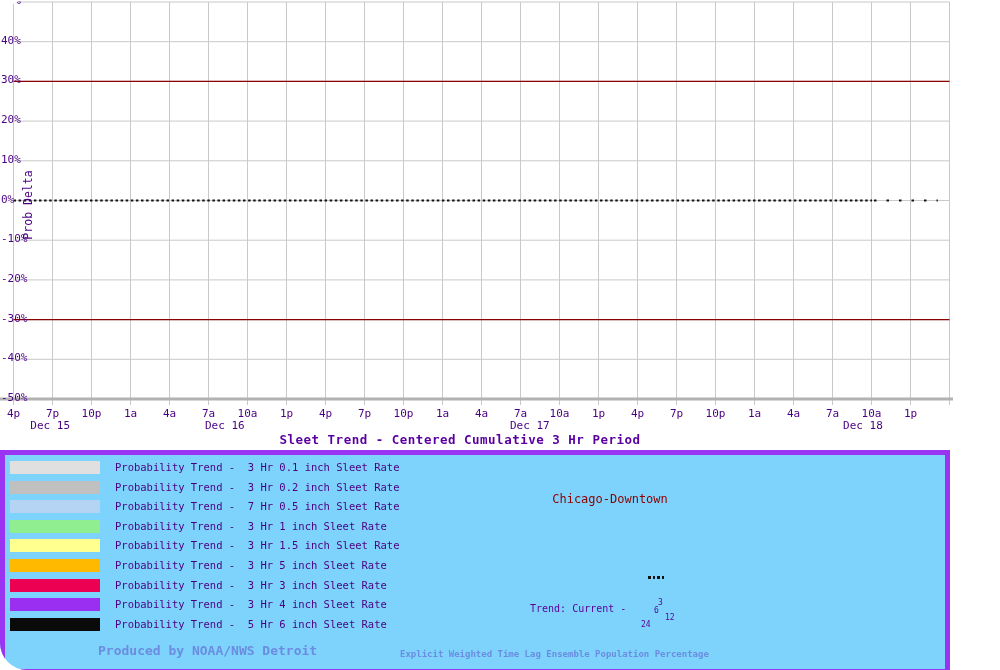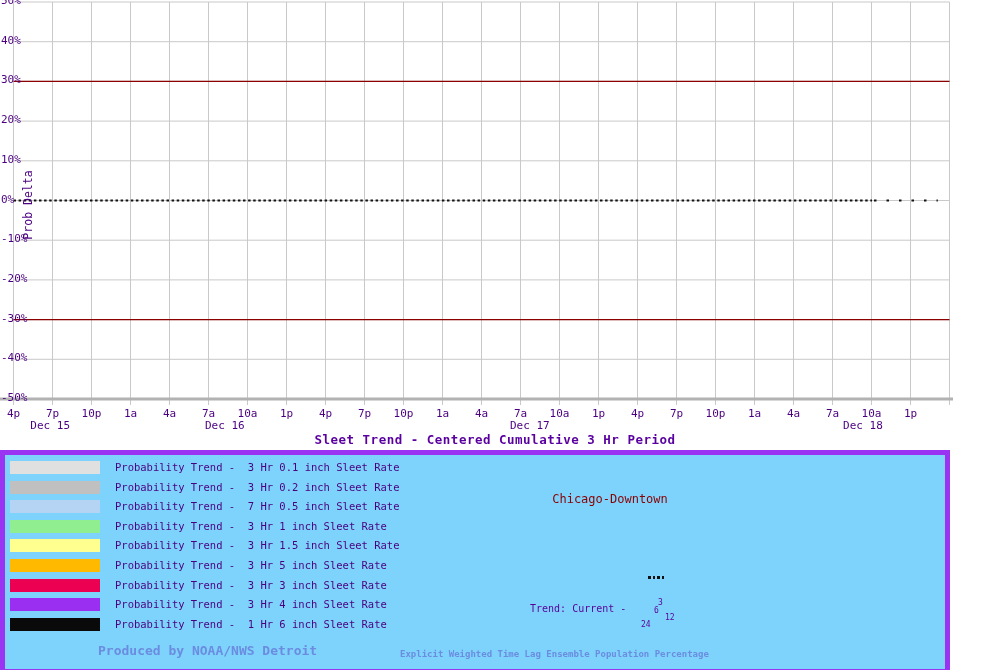--- a/index.html
+++ b/index.html
@@ -1,24 +1,25 @@
 <!DOCTYPE html>
 <html><head>
 <meta charset="utf-8">
 <style>
   html,body{margin:0;padding:0;background:#fff;}
   .page{
     position:relative;width:1000px;height:670px;background:#ffffff;
     font-family:"DejaVu Sans Mono","Liberation Mono",monospace;
     overflow:hidden;
+    border-radius:27px;
   }
   .chart-svg{position:absolute;left:0;top:0;}
   .chart-title{
     position:absolute;left:0;top:432px;width:920px;text-align:center;
-    font-size:12.5px;font-weight:bold;color:#5a00a0;letter-spacing:.5px;padding-left:35px;
+    font-size:12.5px;font-weight:bold;color:#5a00a0;letter-spacing:.5px;
   }
   .legend-box{
     position:absolute;left:0;top:450px;width:950px;height:224px;
     border:5px solid #9a33f2;box-sizing:border-box;background:#7dd3fc;
   }
   .legend-rows{position:absolute;left:5px;top:6px;}
   .legend-row{display:flex;align-items:center;height:13px;margin-bottom:6.6px;}
   .legend-swatch{width:90px;height:13px;flex:0 0 90px;}
   .legend-label{
     margin-left:15px;font-size:10.5px;color:#4b0082;white-space:pre;line-height:13px;
@@ -164,21 +165,21 @@
         <div class="legend-row">
           <div class="legend-swatch" style="background: rgb(235, 0, 82);"></div>
           <div class="legend-label">Probability Trend -  3 Hr 3 inch Sleet Rate</div>
         </div>
         <div class="legend-row">
           <div class="legend-swatch" style="background: rgb(154, 47, 242);"></div>
           <div class="legend-label">Probability Trend -  3 Hr 4 inch Sleet Rate</div>
         </div>
         <div class="legend-row">
           <div class="legend-swatch" style="background: rgb(10, 10, 10);"></div>
-          <div class="legend-label">Probability Trend -  1 Hr 6 inch Sleet Rate</div>
+          <div class="legend-label">Probability Trend -  5 Hr 6 inch Sleet Rate</div>
         </div>
       </div>
 
     <div class="location-label">Chicago-Downtown</div>
 
     <div class="dotted-sample"></div>
 
     <div class="trend-label">Trend: Current - </div>
 
     <div>

